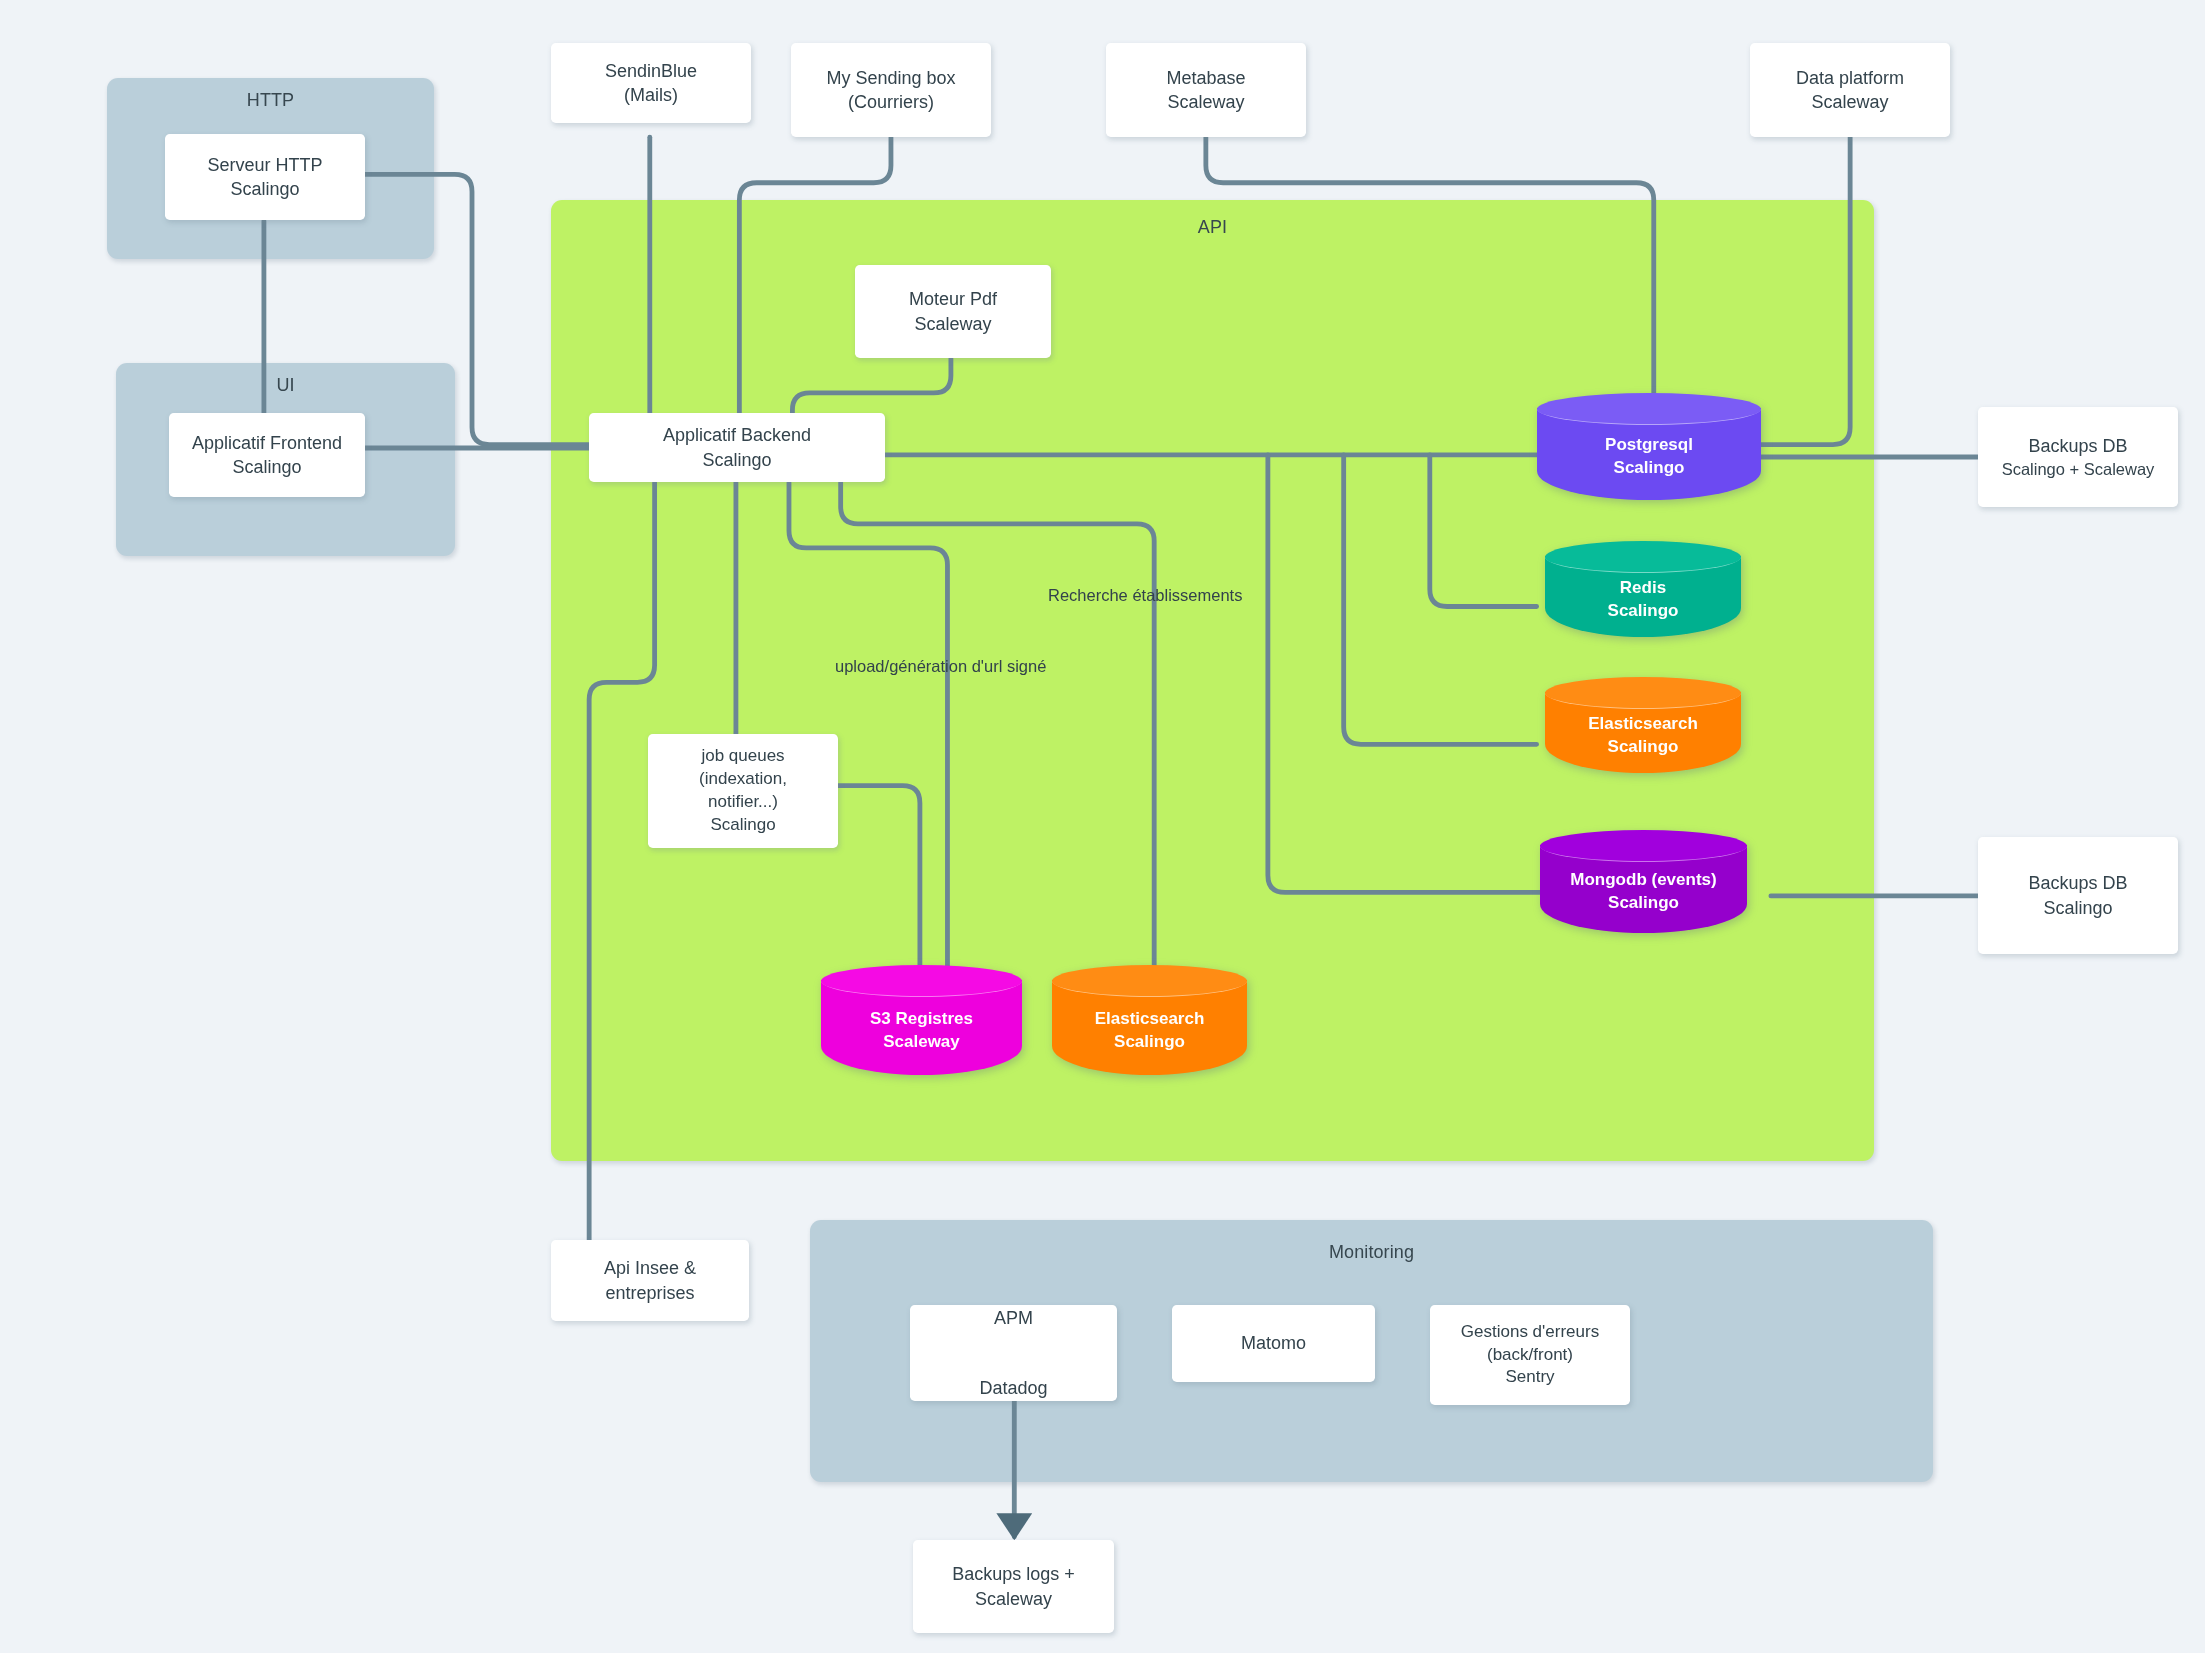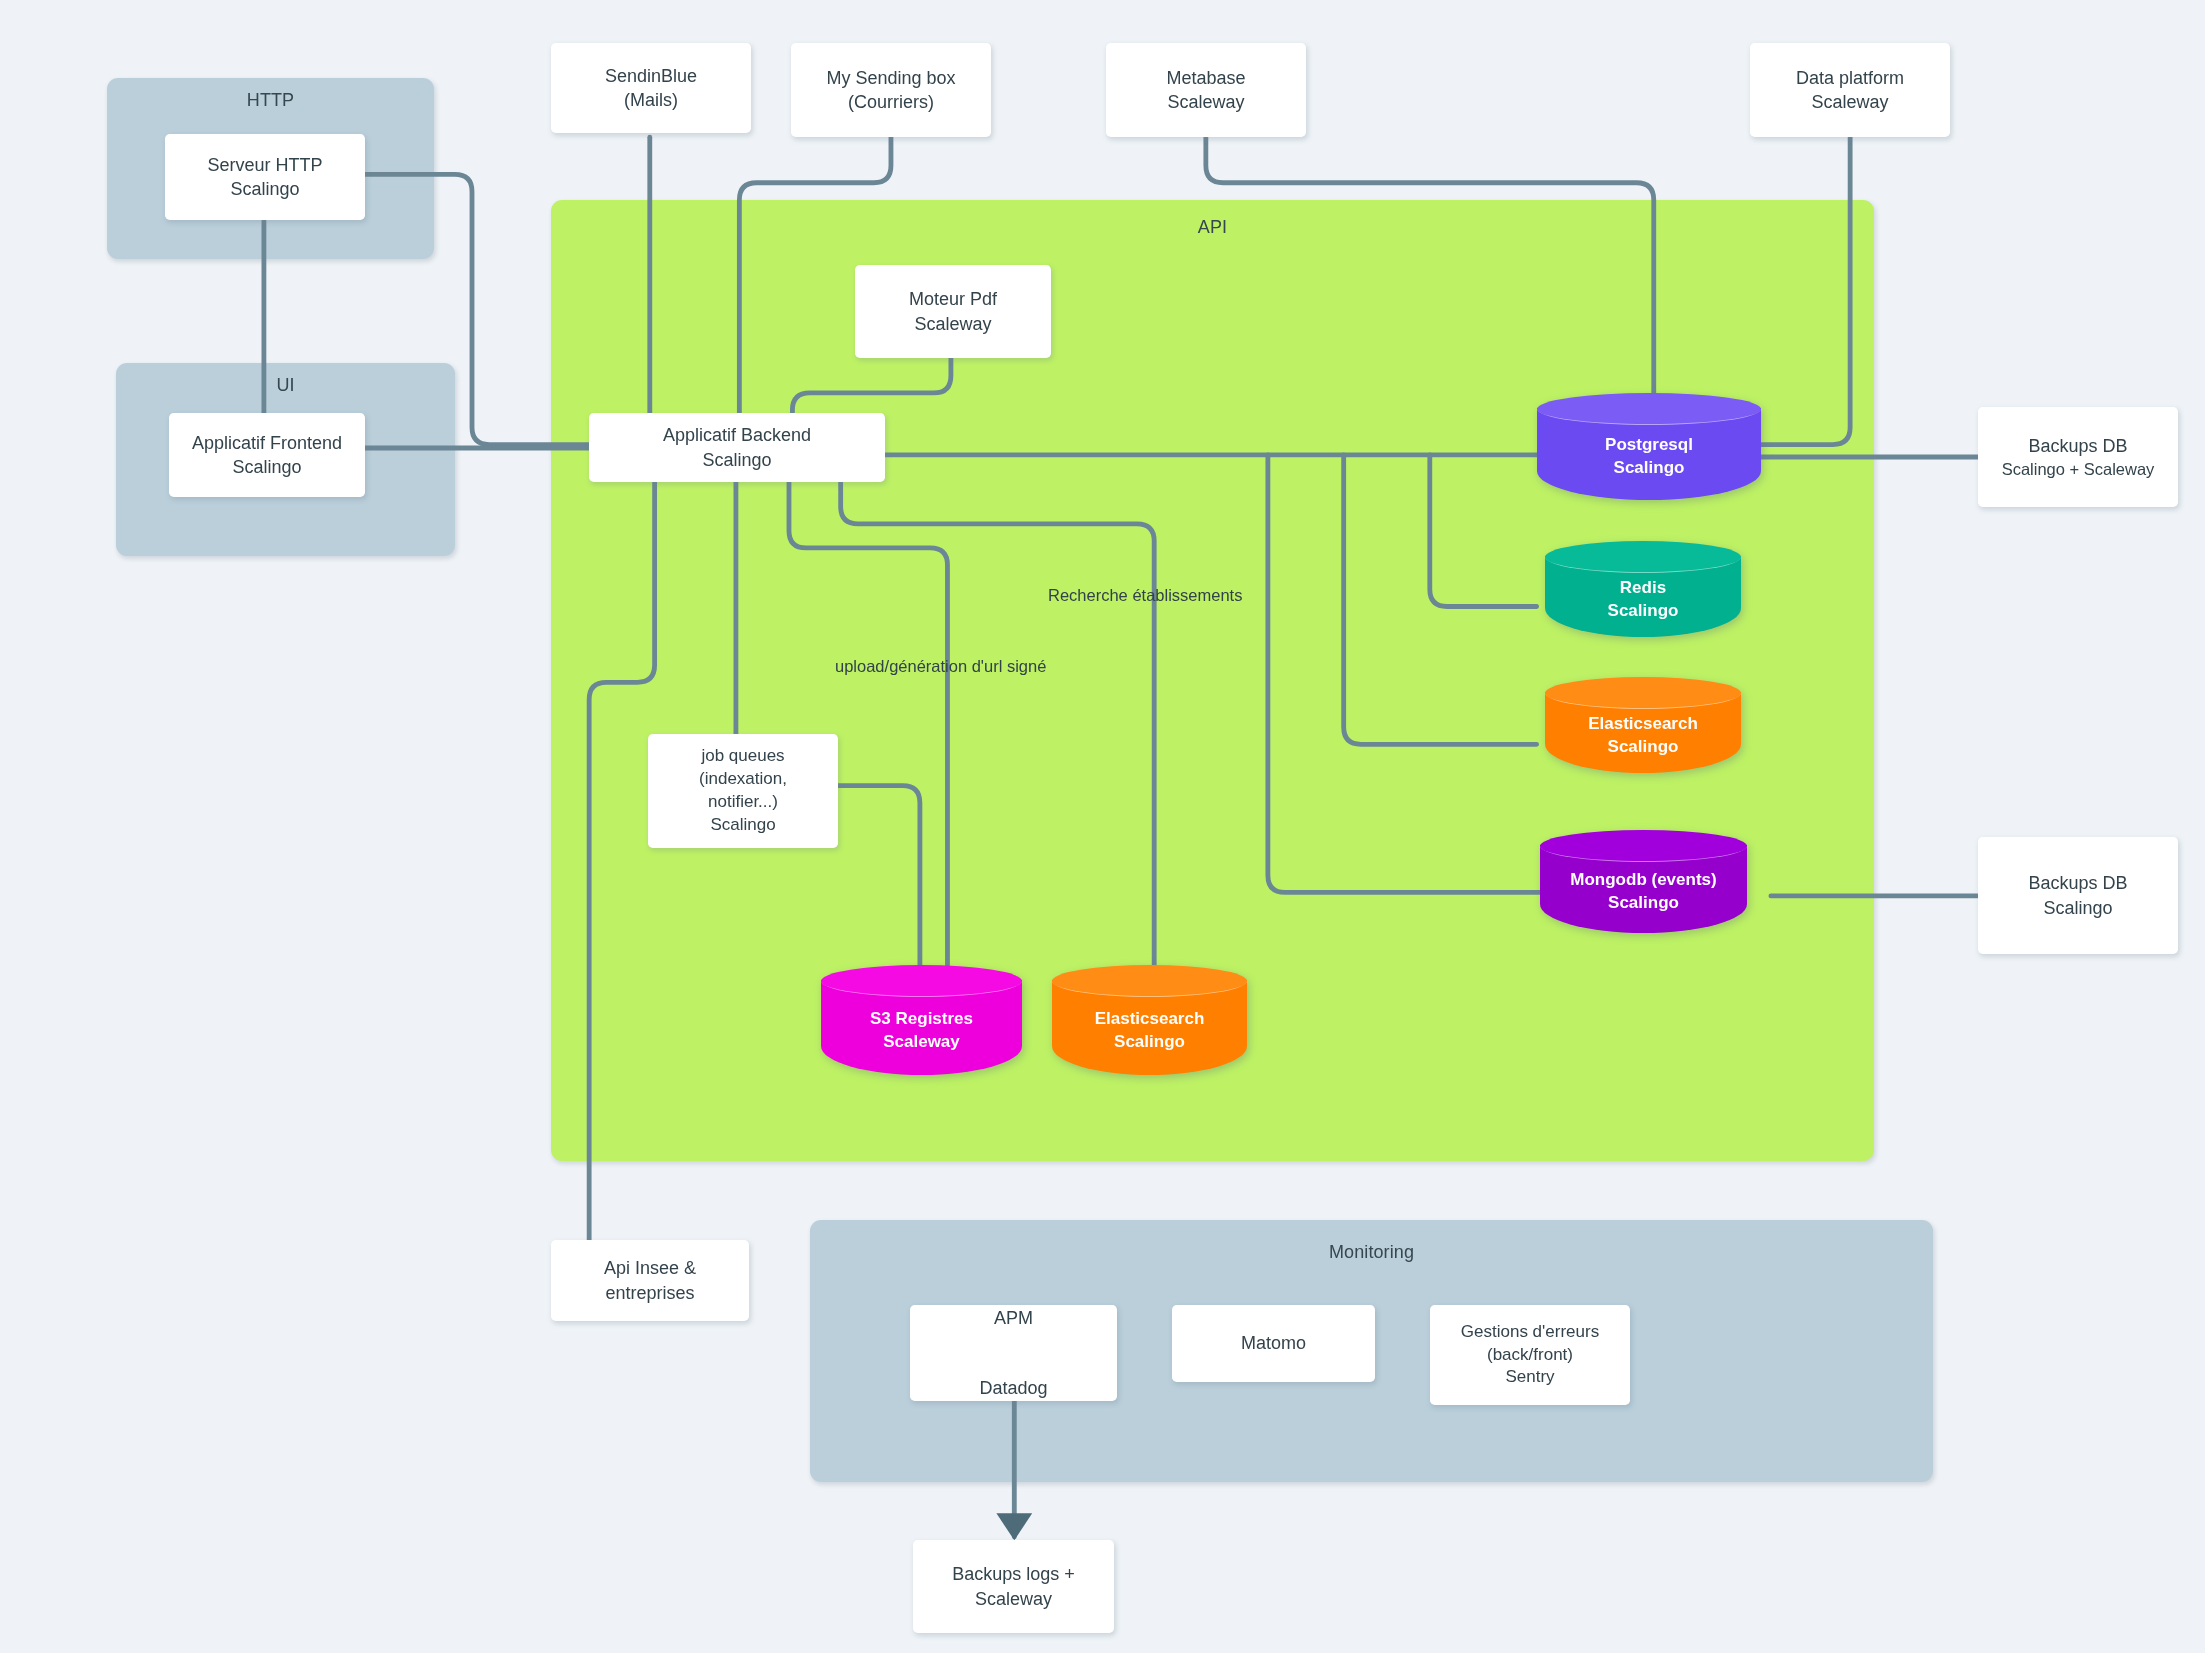--- a/index.html
+++ b/index.html
@@ -140,21 +140,21 @@
 
       <path d="M 1220 700 L 1220 735 Q 1220 760 1245 760 L 1650 760 Q 1675 760 1675 785 L 1675 1412"></path>
 
       <path d="M 1215 1140 L 1310 1140 Q 1335 1140 1335 1165 L 1335 1412"></path>
 
       <path d="M 1472 2033 L 1472 2230"></path>
       <path d="M 1446 2196 L 1472 2235 L 1498 2196 Z" fill="#4e6b7a" stroke="none"></path>
     </g>
   </svg>
 
-  <div class="node" style="left:551px; top:43px; width:200px; height:90px;">
+  <div class="node" style="left:551px; top:43px; width:200px; height:80px;">
     <span class="ln">SendinBlue</span>
     <span class="ln">(Mails)</span>
   </div>
 
   <div class="node" style="left:791px; top:43px; width:200px; height:94px;">
     <span class="ln">My Sending box</span>
     <span class="ln">(Courriers)</span>
   </div>
 
   <div class="node" style="left:1106px; top:43px; width:200px; height:94px;">

